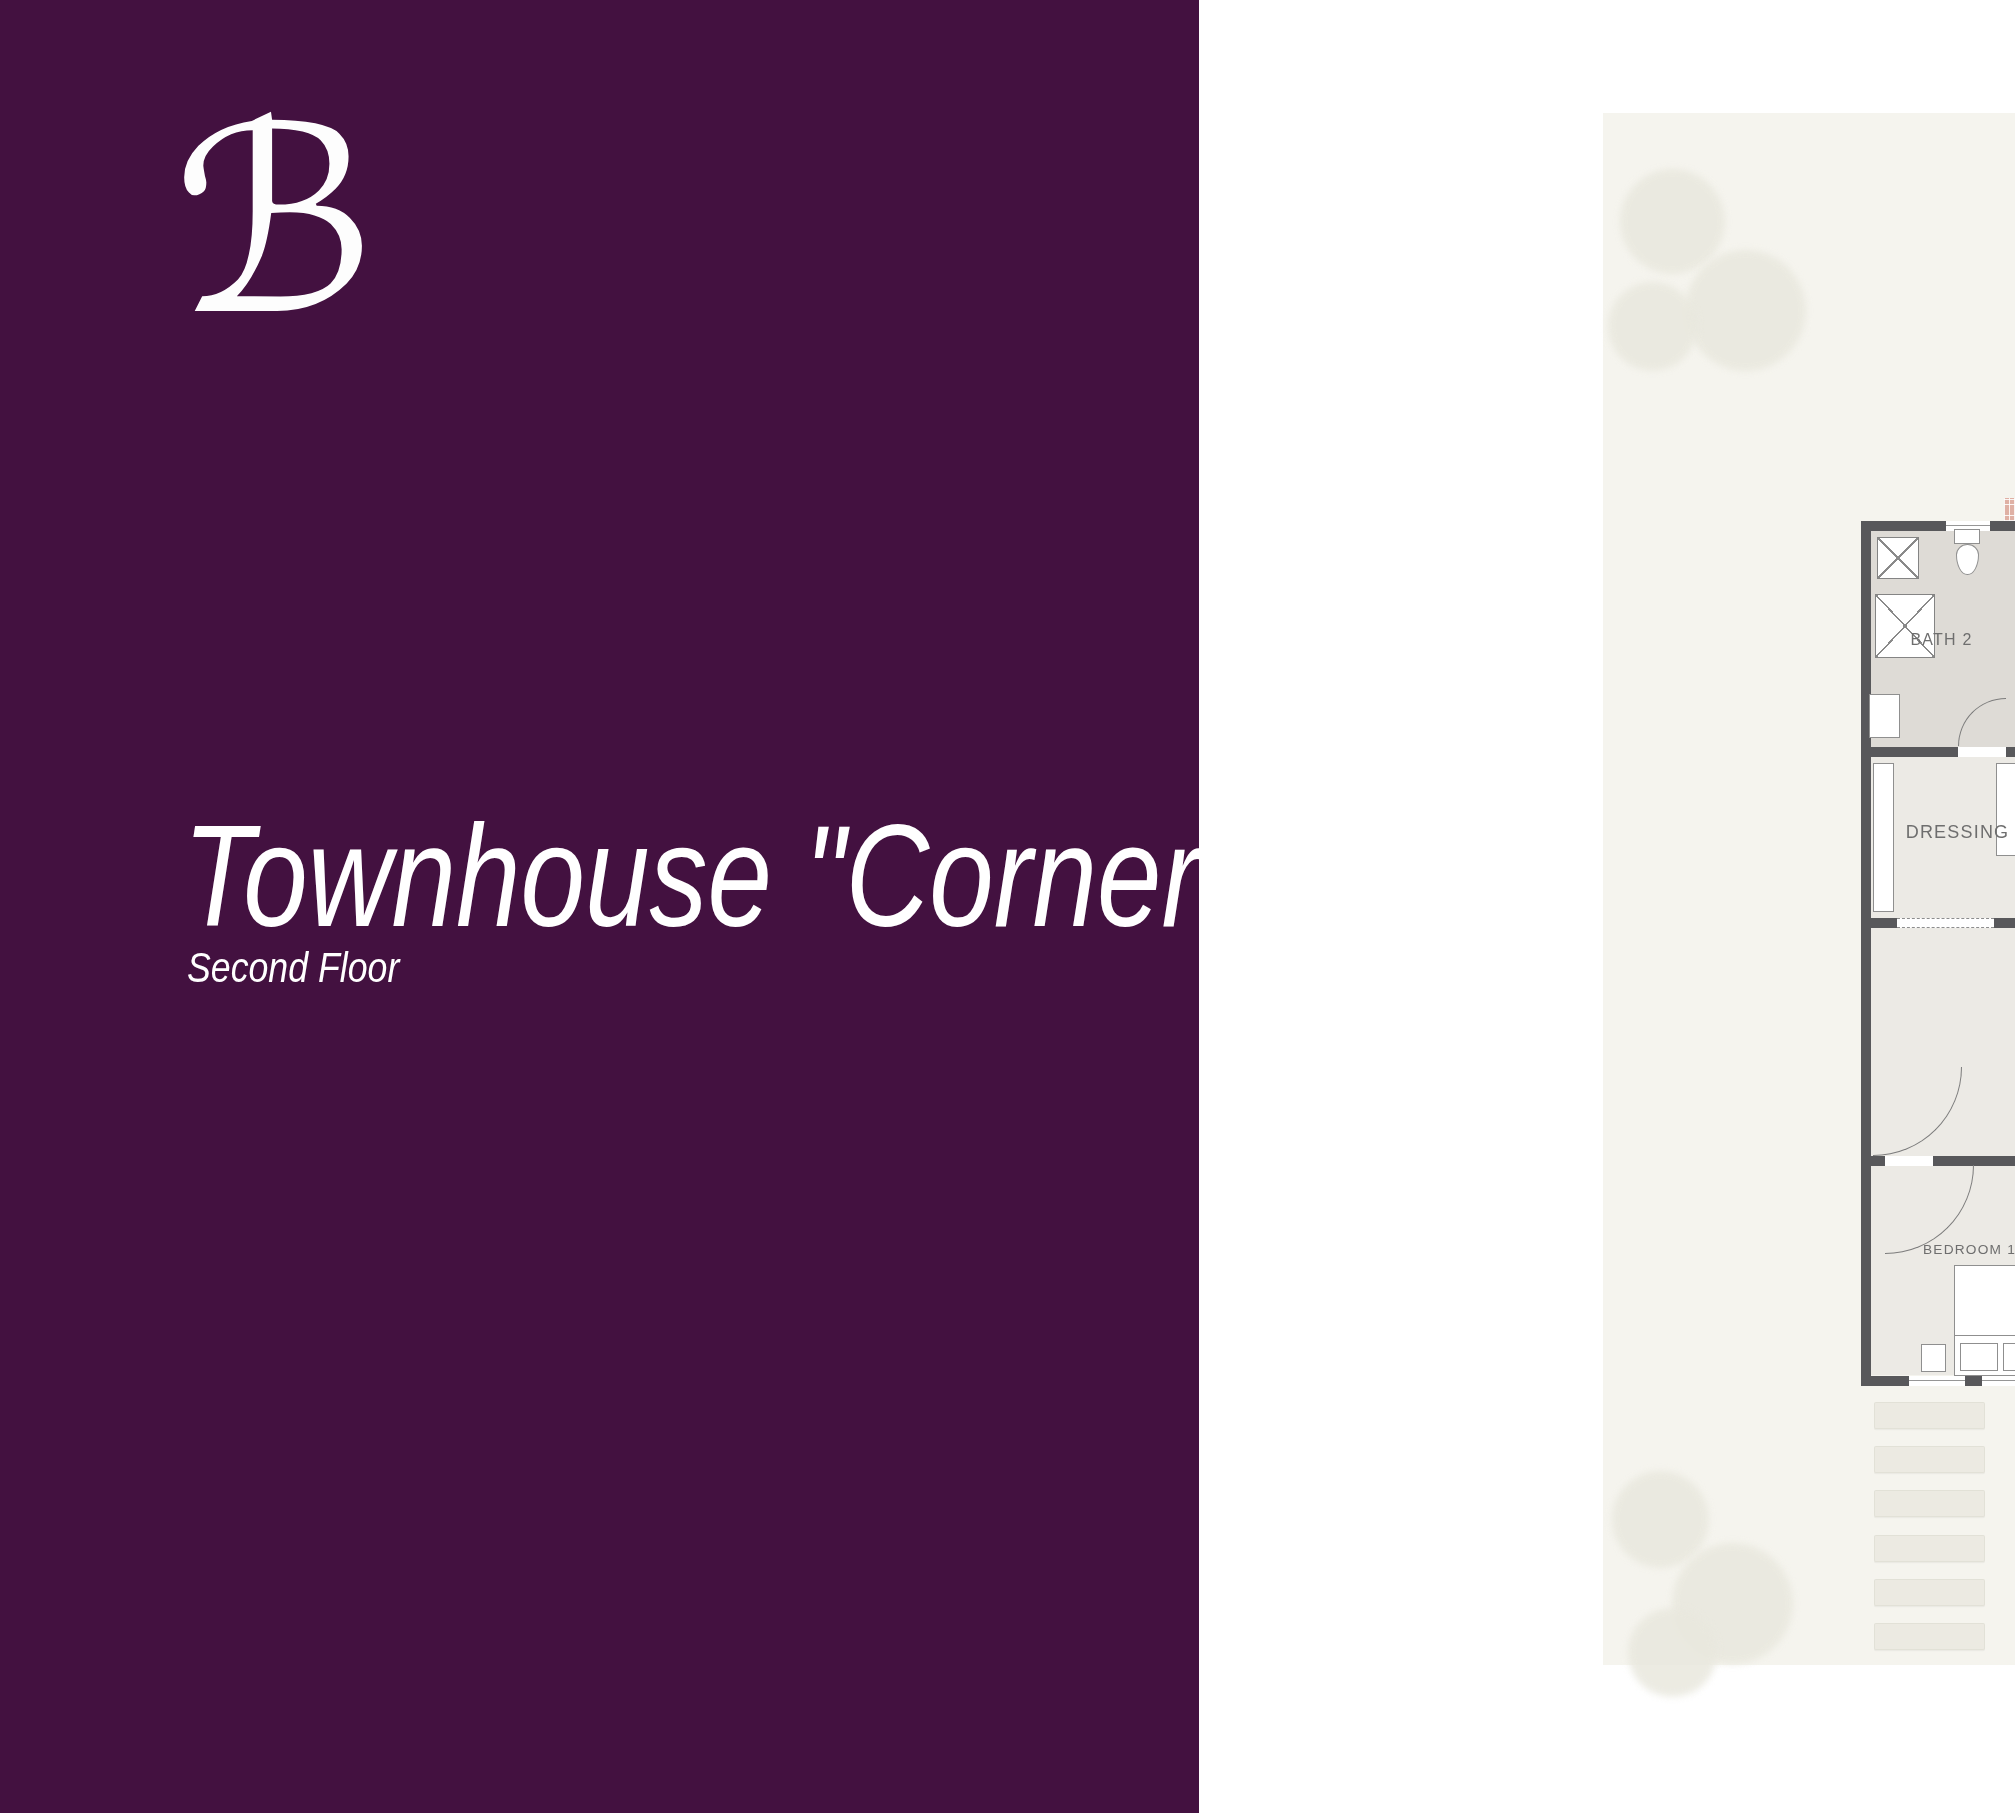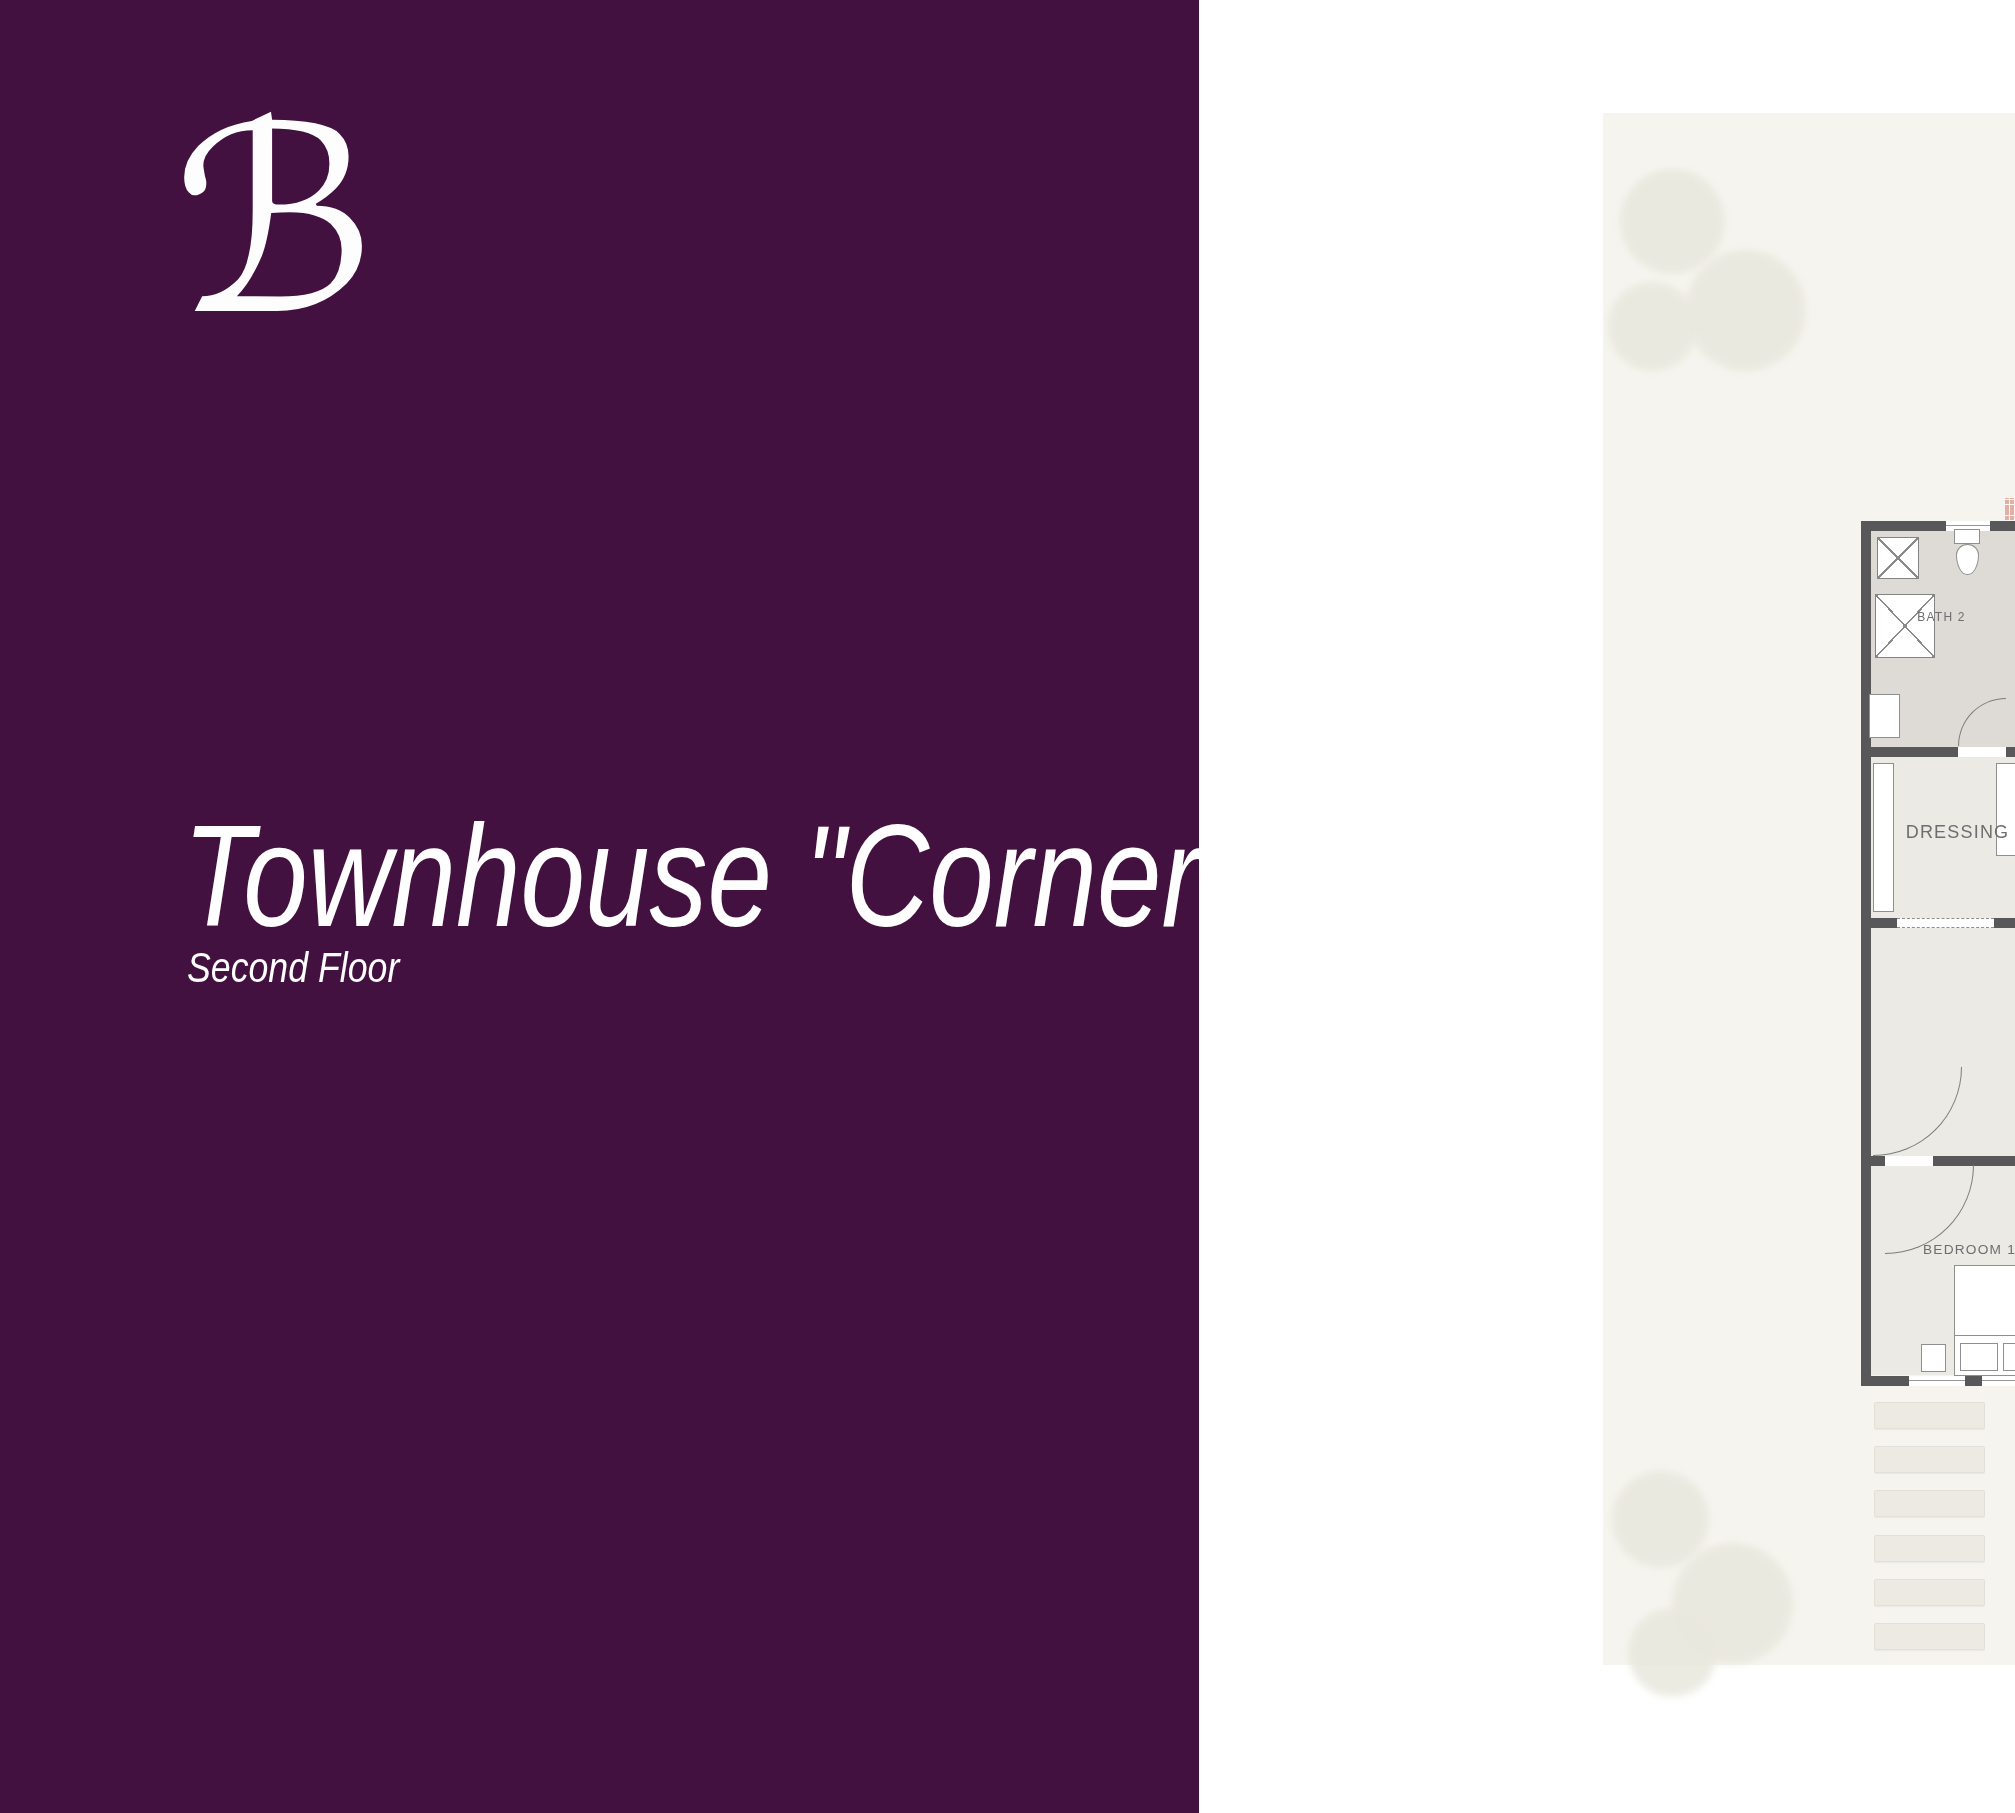--- a/index.html
+++ b/index.html
@@ -118,19 +118,19 @@
   <i class="arc" style="left:12px;top:546px;width:89px;height:89px;border-right-width:1.2px;border-bottom-width:1.2px;border-bottom-right-radius:100%"></i>
 
   <i class="furn" style="left:93px;top:744px;width:93px;height:111px;border-width:1.6px"></i>
   <i style="left:94px;top:814px;width:90px;height:1.2px;background:#8f8f8f"></i>
   <i class="furn" style="left:99px;top:822px;width:38px;height:28px"></i>
   <i class="furn" style="left:142px;top:822px;width:38px;height:28px"></i>
   <i class="furn" style="left:60px;top:823px;width:25px;height:28px"></i>
 
   <i class="arc" style="left:24px;top:644px;width:89px;height:89px;border-right-width:1.2px;border-bottom-width:1.2px;border-bottom-right-radius:100%"></i>
 
-  <span class="lbl" style="left:36px;top:89px;width:89px;font-size:12px">BATH 2</span>
+  <span class="lbl" style="left:36px;top:110px;width:89px;font-size:16px">BATH 2</span>
 
   <span class="lbl" style="left:36px;top:301px;width:121px;font-size:18px">DRESSING</span>
   <span class="lbl" style="left:48px;top:721px;width:121px">BEDROOM 1</span>
 
 </div>
 
 
 </body></html>

